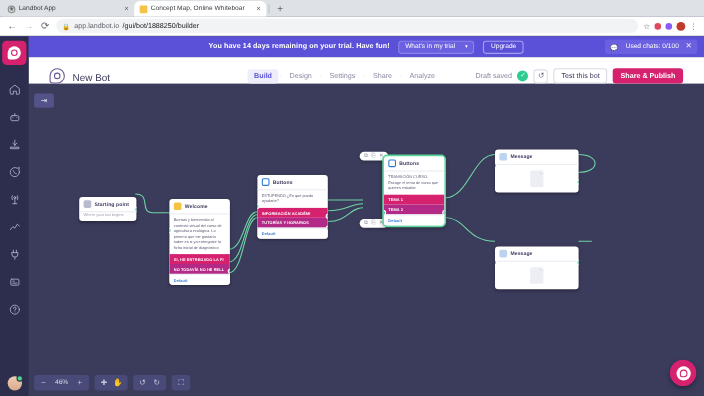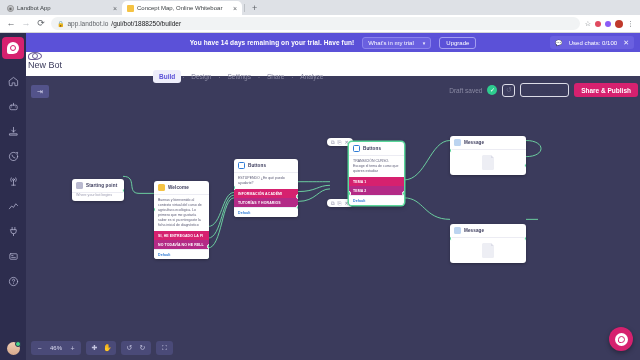--- a/index.html
+++ b/index.html
@@ -119,23 +119,22 @@
     background: linear-gradient(#f0cdb4, #d7a98c); margin-bottom: 5px; position: relative;
   }
   .rail-avatar::after {
     content: ''; position: absolute; right: -1px; top: -1px; width: 4px; height: 4px;
     border-radius: 50%; background: #49d68a; border: 1px solid #2d2d4e;
   }
 
   
   .app-header {
     position: absolute; left: 26px; right: 0; top: 19px; height: 24px;
-    background: #fff; display: flex; align-items: flex-start; padding: 0 2px;
+    background: #fff; display: flex; align-items: flex-end; padding: 0 19px;
     z-index: 5;
-    flex-direction: column;
   }
   .bot-badge {
     width: 14px; height: 14px; border-radius: 50% 50% 50% 3px;
     border: 1.2px solid #6b5b95; display: flex; align-items: center;
     justify-content: center; margin-right: 7px;
   }
   .bot-badge-inner { width: 6px; height: 6px; border-radius: 50%; border: 1.2px solid #6b5b95; }
   .bot-name { font-size: 9px; color: #3b3b5c; font-weight: 400; }
   .header-nav { display: flex; align-items: center; margin-left: 125px; gap: 0; }
   .nav-item {

